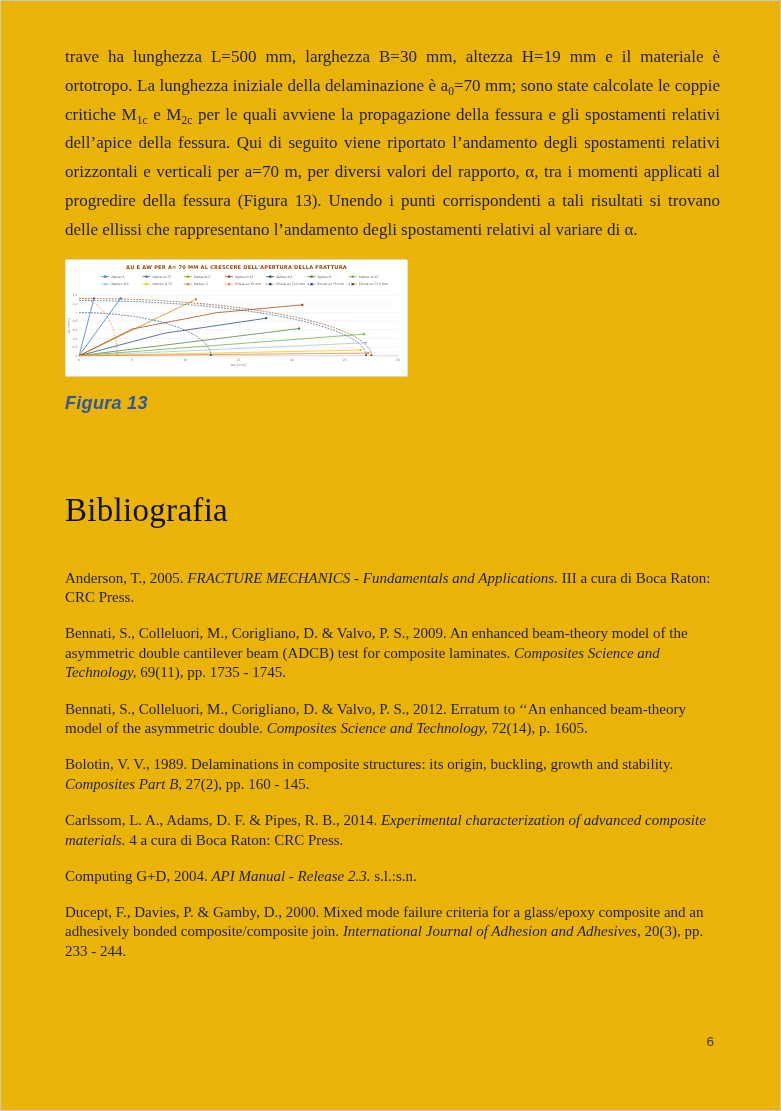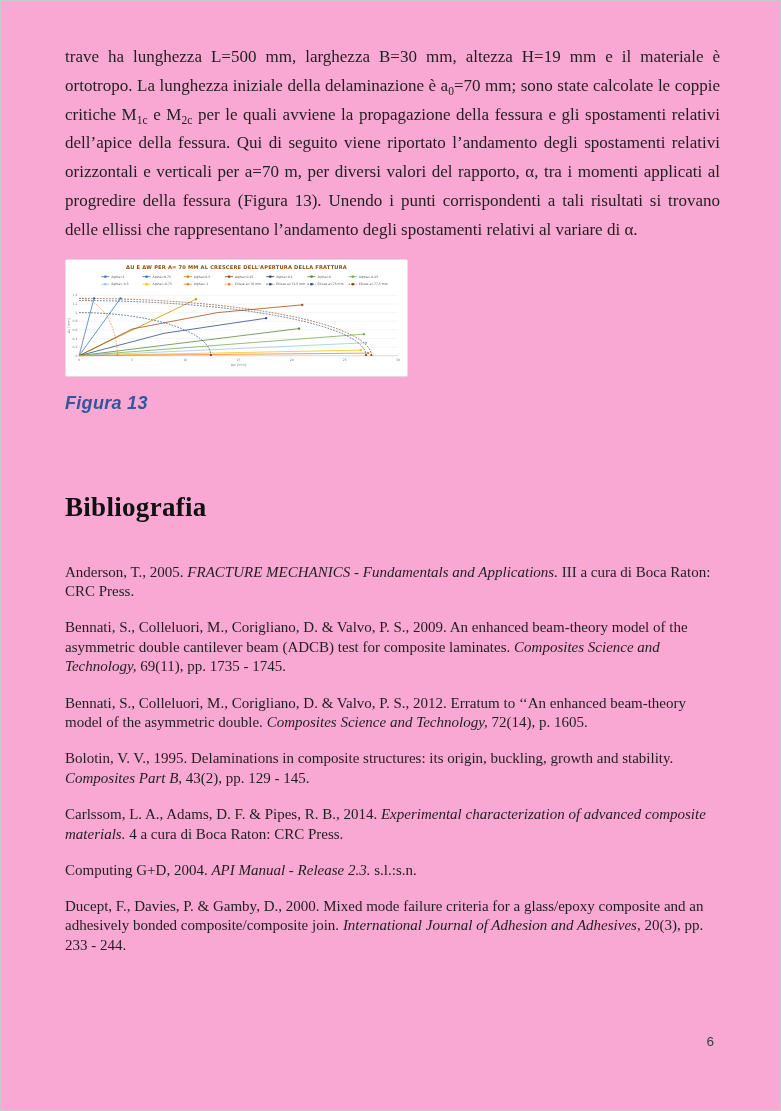--- a/index.html
+++ b/index.html
@@ -1,21 +1,21 @@
 <!DOCTYPE html>
 <html><head>
 <meta charset="utf-8">
 <style>
   html,body{margin:0;padding:0;background:#ffffff;}
   body{display:flex;justify-content:center;}
   .page{
     position:relative;
     width:781px;height:1111px;
     box-sizing:border-box;
-    background:#f9a8d4;
+    background:#eab308;
     border:1px solid #c9c9c9;
     font-family:"Liberation Serif", serif;
     color:#1f1f1f;
     overflow:hidden;
   }
   .content{padding:42px 60px 0 64px;}
   .intro{
     margin:0;
     font-size:17px;
     line-height:28.8px;
@@ -29,22 +29,22 @@
     margin-top:16px;
     font-family:"Liberation Sans", sans-serif;
     font-style:italic;
     font-weight:600;
     font-size:18px;
     color:#31569B;
     letter-spacing:0.3px;
   }
   .bib-heading{
     font-family:"Liberation Serif", serif;
-    font-weight:700;
-    font-size:27px;
+    font-weight:400;
+    font-size:33px;
     color:#111111;
     margin:78px 0 0 0;
     letter-spacing:0.3px;
   }
   .bib-list{margin-top:40px;max-width:658px;}
   .bib-entry{
     margin:0 0 16.5px 0;
     font-size:15px;
     line-height:19.6px;
     color:#1f1f1f;
@@ -171,21 +171,21 @@
     </div>
 
     <div class="figure-caption">Figura 13</div>
 
     <h1 class="bib-heading">Bibliografia</h1>
 
     <div class="bib-list" id="bib-list">
         <p class="bib-entry"><span>Anderson, T., 2005. </span><i>FRACTURE MECHANICS - Fundamentals and Applications.</i><span> III a cura di Boca Raton: CRC Press.</span></p>
         <p class="bib-entry"><span>Bennati, S., Colleluori, M., Corigliano, D. &amp; Valvo, P. S., 2009. An enhanced beam-theory model of the asymmetric double cantilever beam (ADCB) test for composite laminates. </span><i>Composites Science and Technology,</i><span> 69(11), pp. 1735 - 1745.</span></p>
         <p class="bib-entry"><span>Bennati, S., Colleluori, M., Corigliano, D. &amp; Valvo, P. S., 2012. Erratum to ‘‘An enhanced beam-theory model of the asymmetric double. </span><i>Composites Science and Technology,</i><span> 72(14), p. 1605.</span></p>
-        <p class="bib-entry"><span>Bolotin, V. V., 1995. Delaminations in composite structures: its origin, buckling, growth and stability. </span><i>Composites Part B,</i><span> 43(2), pp. 129 - 145.</span></p>
+        <p class="bib-entry"><span>Bolotin, V. V., 1989. Delaminations in composite structures: its origin, buckling, growth and stability. </span><i>Composites Part B,</i><span> 27(2), pp. 160 - 145.</span></p>
         <p class="bib-entry"><span>Carlssom, L. A., Adams, D. F. &amp; Pipes, R. B., 2014. </span><i>Experimental characterization of advanced composite materials.</i><span> 4 a cura di Boca Raton: CRC Press.</span></p>
         <p class="bib-entry"><span>Computing G+D, 2004. </span><i>API Manual - Release 2.3.</i><span> s.l.:s.n.</span></p>
         <p class="bib-entry"><span>Ducept, F., Davies, P. &amp; Gamby, D., 2000. Mixed mode failure criteria for a glass/epoxy composite and an adhesively bonded composite/composite join. </span><i>International Journal of Adhesion and Adhesives,</i><span> 20(3), pp. 233 - 244.</span></p>
       </div>
 
   </div>
 
   <div class="page-number">6</div>
 </div>
 

